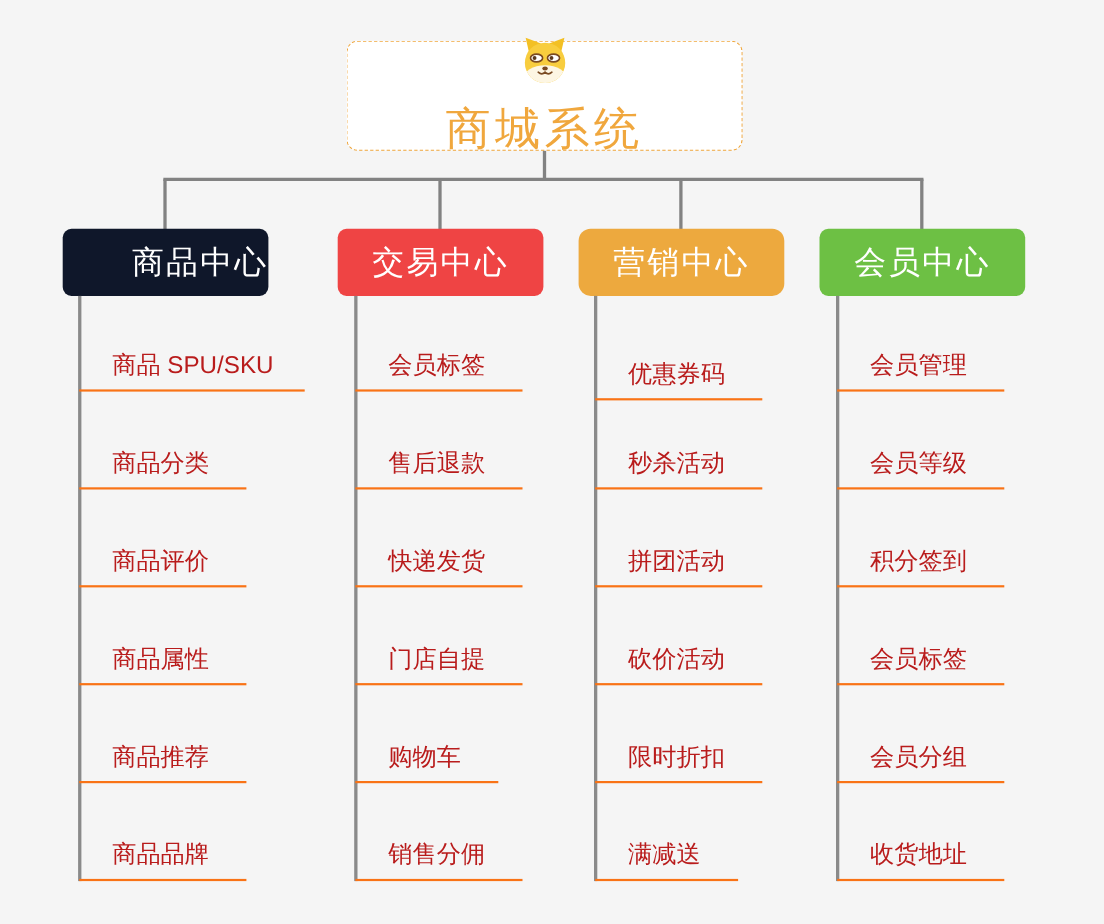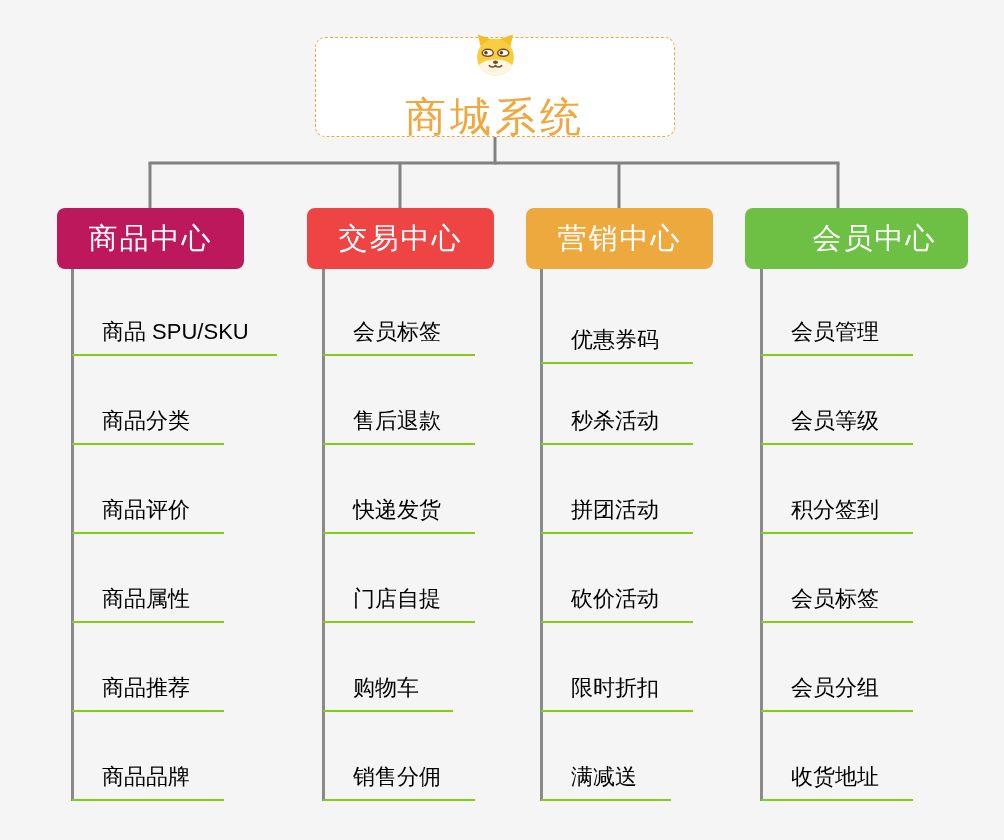--- a/index.html
+++ b/index.html
@@ -41,39 +41,39 @@
     position:absolute;top:208px;width:187px;height:61px;
     border-radius:8px;
     display:flex;align-items:center;justify-content:center;
     color:#ffffff;
     font-size:29px;
     letter-spacing:2px;
     cursor:pointer;
   }
   .b0{left:57px;}
   .b1{left:307px;}
-  .b2{left:526px;}
-  .b3{left:745px;padding-left:36px;}
+  .b2{left:526px;border-radius:11px;}
+  .b3{left:745px;}
 
   
   .trunk{
     position:absolute;top:269px;height:532px;width:3px;
     background:#8a8a8a;
   }
 
   
   .leaf{
     position:absolute;
     height:44px;
     box-sizing:border-box;
-    border-bottom:2px solid #84cc16;
+    border-bottom:2px solid #f97316;
     display:flex;align-items:flex-end;
     padding:0 0 7px 30px;
     font-size:22px;
-    color:#000000;
+    color:#b91c1c;
     white-space:nowrap;
     cursor:pointer;
   }
 </style>
 </head>
 <body>
 
 <div class="stage">
 
   <svg class="connectors" width="1004" height="840">
@@ -106,21 +106,21 @@
         </g>
         <circle cx="19" cy="31" r="2.4" fill="#5b3a1e"></circle>
         <circle cx="40" cy="31" r="2.4" fill="#5b3a1e"></circle>
         <ellipse cx="32" cy="44" rx="3.4" ry="2.4" fill="#7a4a21"></ellipse>
         <path d="M23.5 48.5 Q28 52.5 32 48.5 Q36 52.5 40.5 48.5" fill="none" stroke="#7a4a21" stroke-width="2" stroke-linecap="round"></path>
       </svg>
     </span>
     <span class="root-title">商城系统</span>
   </div>
 
-  <div class="branch-box b0" style="background-color: #be185d;">
+  <div class="branch-box b0" style="background-color: #0f172a; justify-content: flex-end;">
     <span>商品中心</span>
   </div>
   <div class="branch-box b1" style="background-color: #ef4444;">
     <span>交易中心</span>
   </div>
   <div class="branch-box b2" style="background-color: rgb(237, 169, 62);">
     <span>营销中心</span>
   </div>
   <div class="branch-box b3" style="background-color: rgb(109, 192, 68);">
     <span>会员中心</span>

